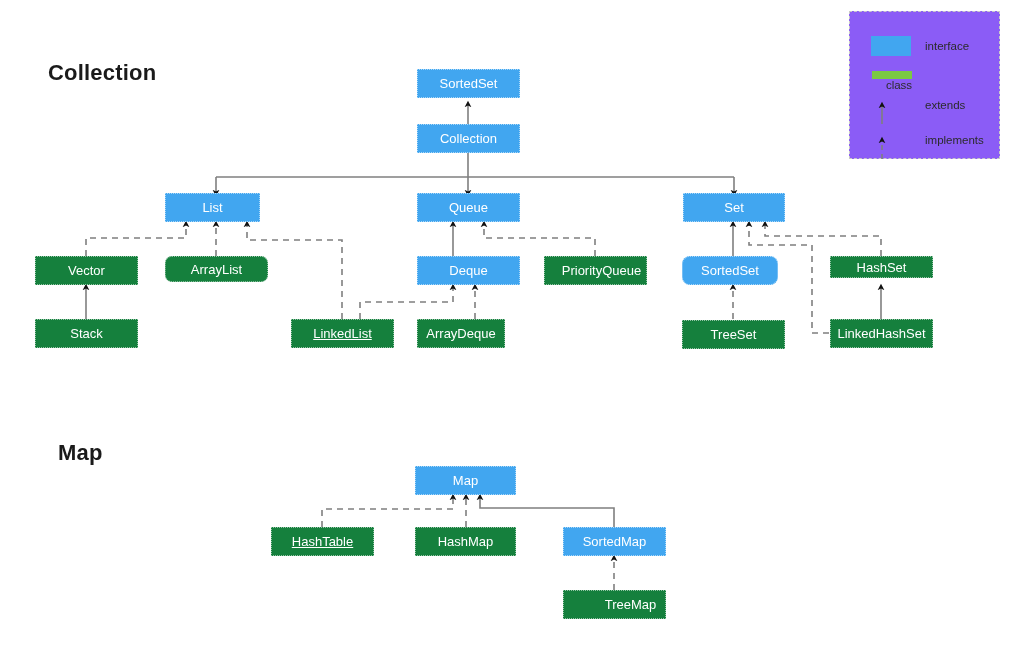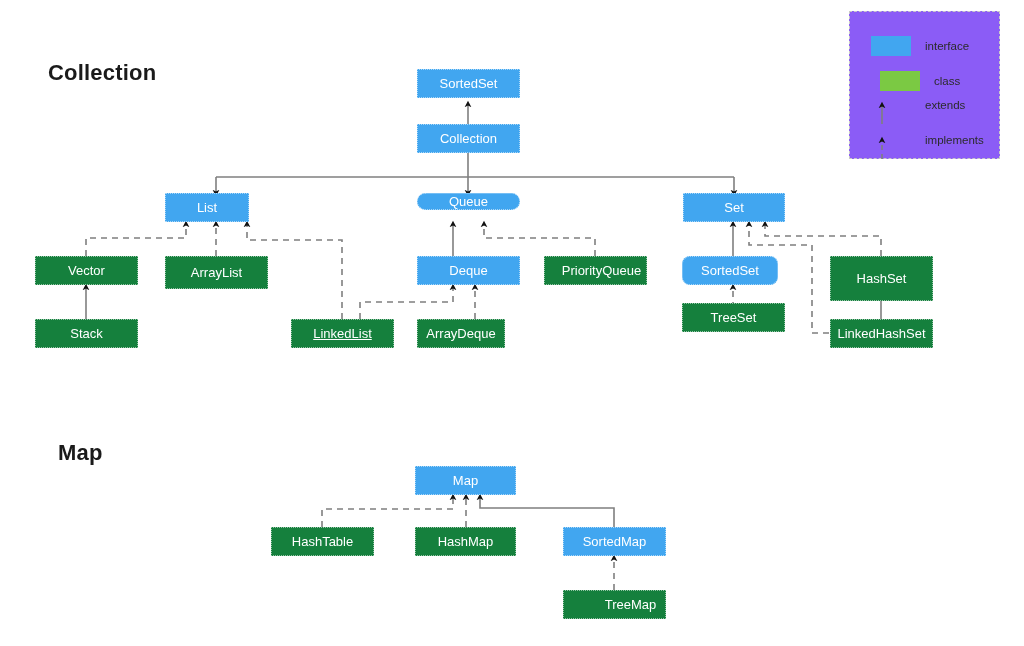--- a/index.html
+++ b/index.html
@@ -152,66 +152,66 @@
     <path class="edge dashed" d="M614,590 L614,558" marker-end="url(#arrowhead)"></path>
   </svg>
 
   <div class="section-title" style="left:48px; top:60px;">Collection</div>
   <div class="section-title" style="left:58px; top:440px;">Map</div>
 
   <div class="node iface" style="left:417px; top:69px; width:103px; height:29px;">SortedSet</div>
 
   <div class="node iface" style="left:417px; top:124px; width:103px; height:29px;">Collection</div>
 
-  <div class="node iface" style="left:165px; top:193px; width:84px; height:29px;">List</div>
-
-  <div class="node iface" style="left:417px; top:193px; width:103px; height:17px;border-radius:9px;">Queue</div>
+  <div class="node iface" style="left:165px; top:193px; width:95px; height:29px;">List</div>
+
+  <div class="node iface" style="left:417px; top:193px; width:103px; height:29px;">Queue</div>
 
   <div class="node iface" style="left:683px; top:193px; width:102px; height:29px;">Set</div>
 
   <div class="node cls" style="left:35px; top:256px; width:103px; height:29px;">Vector</div>
 
-  <div class="node cls" style="left:165px; top:256px; width:103px; height:33px;">ArrayList</div>
+  <div class="node cls" style="left:165px; top:256px; width:103px; height:26px;border-radius:7px;">ArrayList</div>
 
   <div class="node iface" style="left:417px; top:256px; width:103px; height:29px;">Deque</div>
 
   <div class="node cls" style="left:544px; top:256px; width:103px; height:29px;padding-left:12px;">PriorityQueue</div>
 
   <div class="node iface" style="left:682px; top:256px; width:96px; height:29px;border-radius:8px;">SortedSet</div>
 
-  <div class="node cls" style="left:830px; top:256px; width:103px; height:45px;">HashSet</div>
+  <div class="node cls" style="left:830px; top:256px; width:103px; height:22px;">HashSet</div>
 
   <div class="node cls" style="left:35px; top:319px; width:103px; height:29px;">Stack</div>
 
   <div class="node cls" style="left:291px; top:319px; width:103px; height:29px;text-decoration:underline;">LinkedList</div>
 
   <div class="node cls" style="left:417px; top:319px; width:88px; height:29px;">ArrayDeque</div>
 
-  <div class="node cls" style="left:682px; top:303px; width:103px; height:29px;">TreeSet</div>
+  <div class="node cls" style="left:682px; top:320px; width:103px; height:29px;">TreeSet</div>
 
   <div class="node cls" style="left:830px; top:319px; width:103px; height:29px;">LinkedHashSet</div>
 
   <div class="node iface" style="left:415px; top:466px; width:101px; height:29px;">Map</div>
 
-  <div class="node cls" style="left:271px; top:527px; width:103px; height:29px;">HashTable</div>
+  <div class="node cls" style="left:271px; top:527px; width:103px; height:29px;text-decoration:underline;">HashTable</div>
 
   <div class="node cls" style="left:415px; top:527px; width:101px; height:29px;">HashMap</div>
 
   <div class="node iface" style="left:563px; top:527px; width:103px; height:29px;text-align:right;">SortedMap</div>
 
   <div class="node cls" style="left:563px; top:590px; width:103px; height:29px;padding-left:32px;">TreeMap</div>
 
   <div id="legend">
 
     <div class="legend-row" style="left:21px; top:24px;">
       <div class="legend-swatch iface"></div>
       <div class="legend-label">interface</div>
     </div>
 
-    <div class="legend-row" style="left:30px; top:59px;">
+    <div class="legend-row" style="left:22px; top:59px;flex-direction:column;">
       <div class="legend-swatch cls"></div>
       <div class="legend-label">class</div>
     </div>
 
     <div class="legend-row" style="left:21px; top:73px; height:40px;">
       <div class="legend-arrowbox">
         <svg width="40" height="34" viewBox="0 0 40 34">
           <defs>
             <marker id="lgArrow" markerWidth="8" markerHeight="8" refX="3.2" refY="4" orient="auto" markerUnits="userSpaceOnUse">
               <path d="M0,0.6 L6.4,4 L0,7.4 L1.6,4 Z" fill="#111111"></path>

